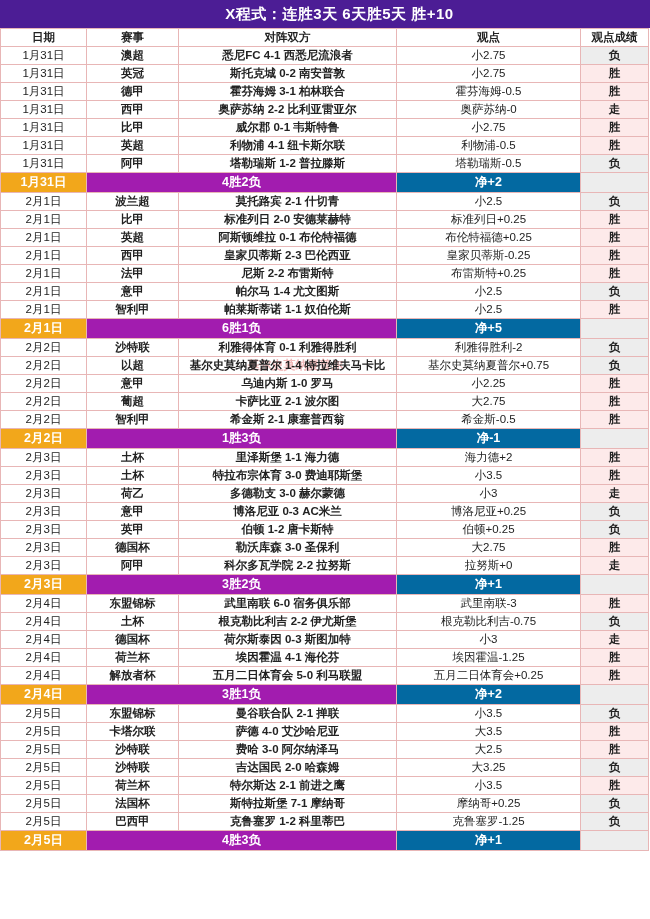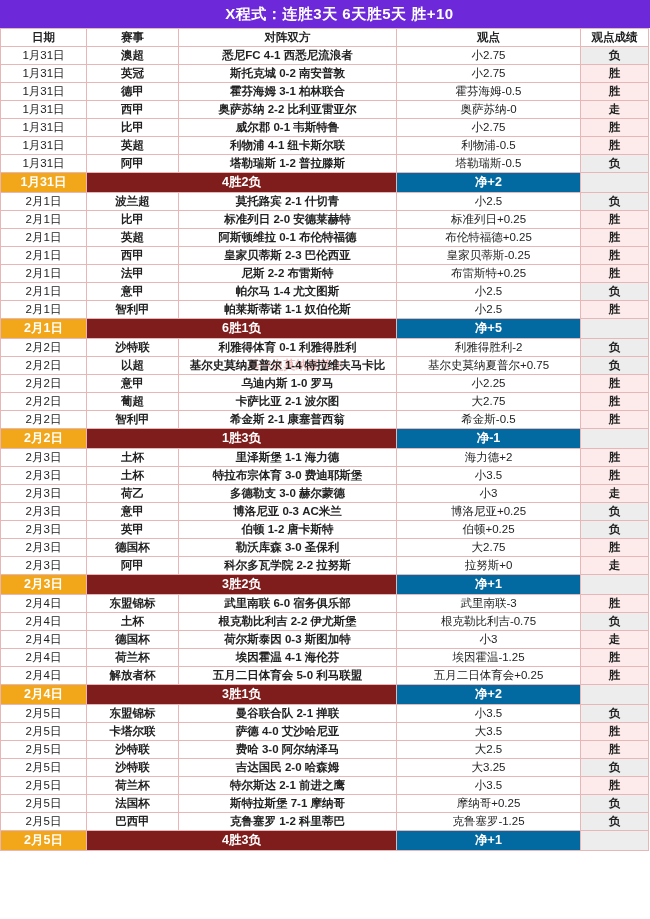--- a/index.html
+++ b/index.html
@@ -7,21 +7,21 @@
   body {
     width: 650px;
     background: #ffffff;
     font-family: "Liberation Sans", sans-serif;
     -webkit-font-smoothing: antialiased;
   }
   .sheet { width: 650px; }
 
   .title-bar {
     height: 28px;
-    background: #6d28d9;
+    background: #4c1d95;
     color: #ffffff;
     font-size: 15px;
     font-weight: bold;
     display: flex;
     align-items: center;
     justify-content: center;
     letter-spacing: 0.5px;
     padding-left: 29px;
   }
 
@@ -72,21 +72,21 @@
   tr.summary td {
     background: #f2a71b;
     color: #ffffff;
     font-weight: bold;
     font-size: 12.5px;
     height: 19px;
     line-height: 19px;
     border: 1px solid #e8b6b6;
   }
   tr.summary td.sum-date { background: #f2a71b; }
-  tr.summary td.sum-rec { background: #7f1d1d; }
+  tr.summary td.sum-rec { background: #a21caf; }
   tr.summary td.sum-net { background: #0369a1; }
   tr.summary td.sum-blank { background: #ededed; }
 
   .ghost {
     position: relative;
   }
   .ghost-text {
     position: absolute;
     left: 16px; right: 0;
     top: 0;

